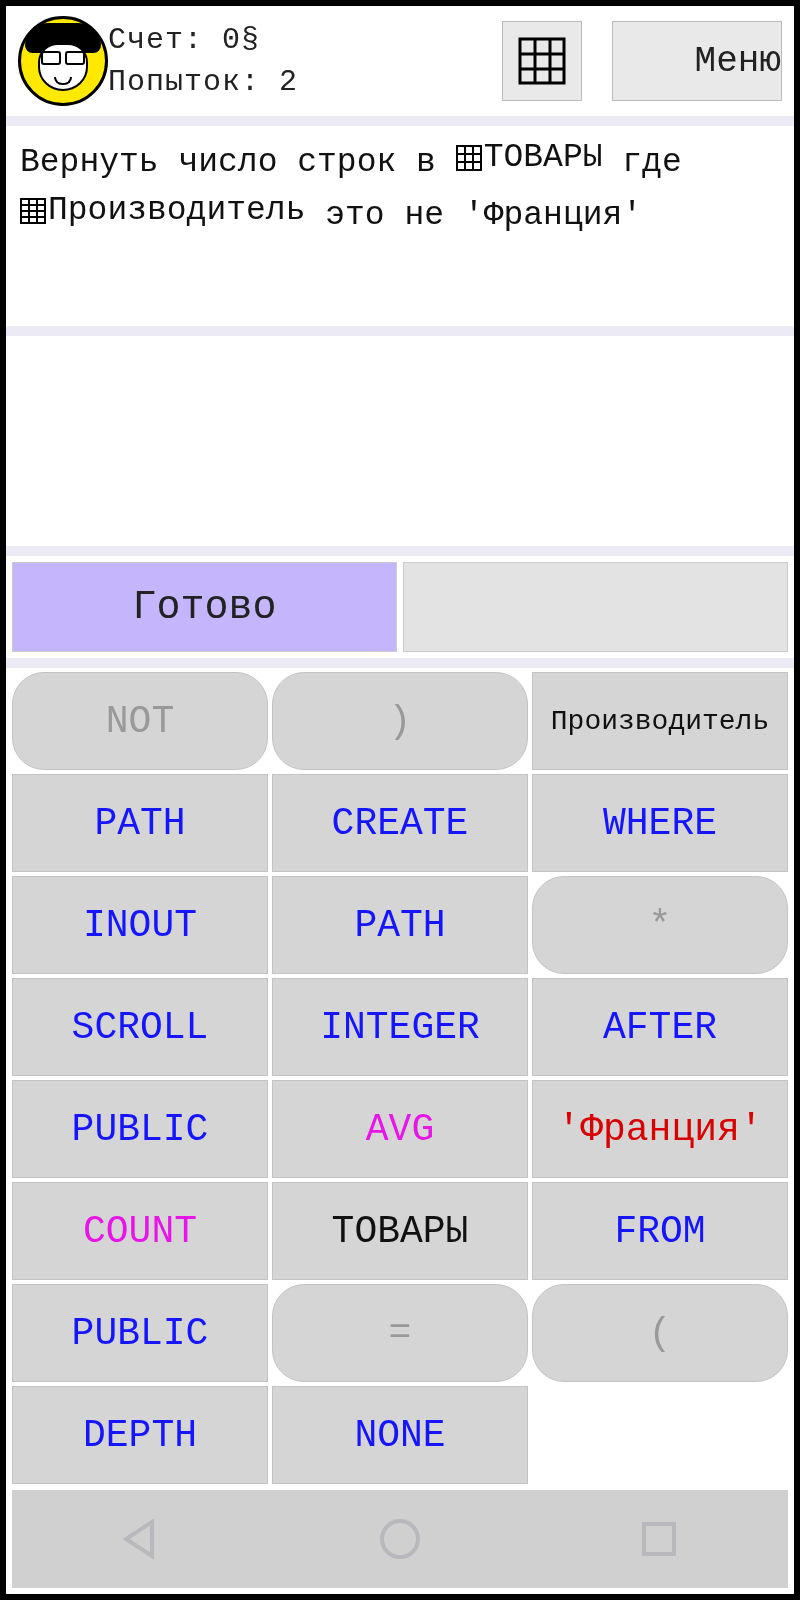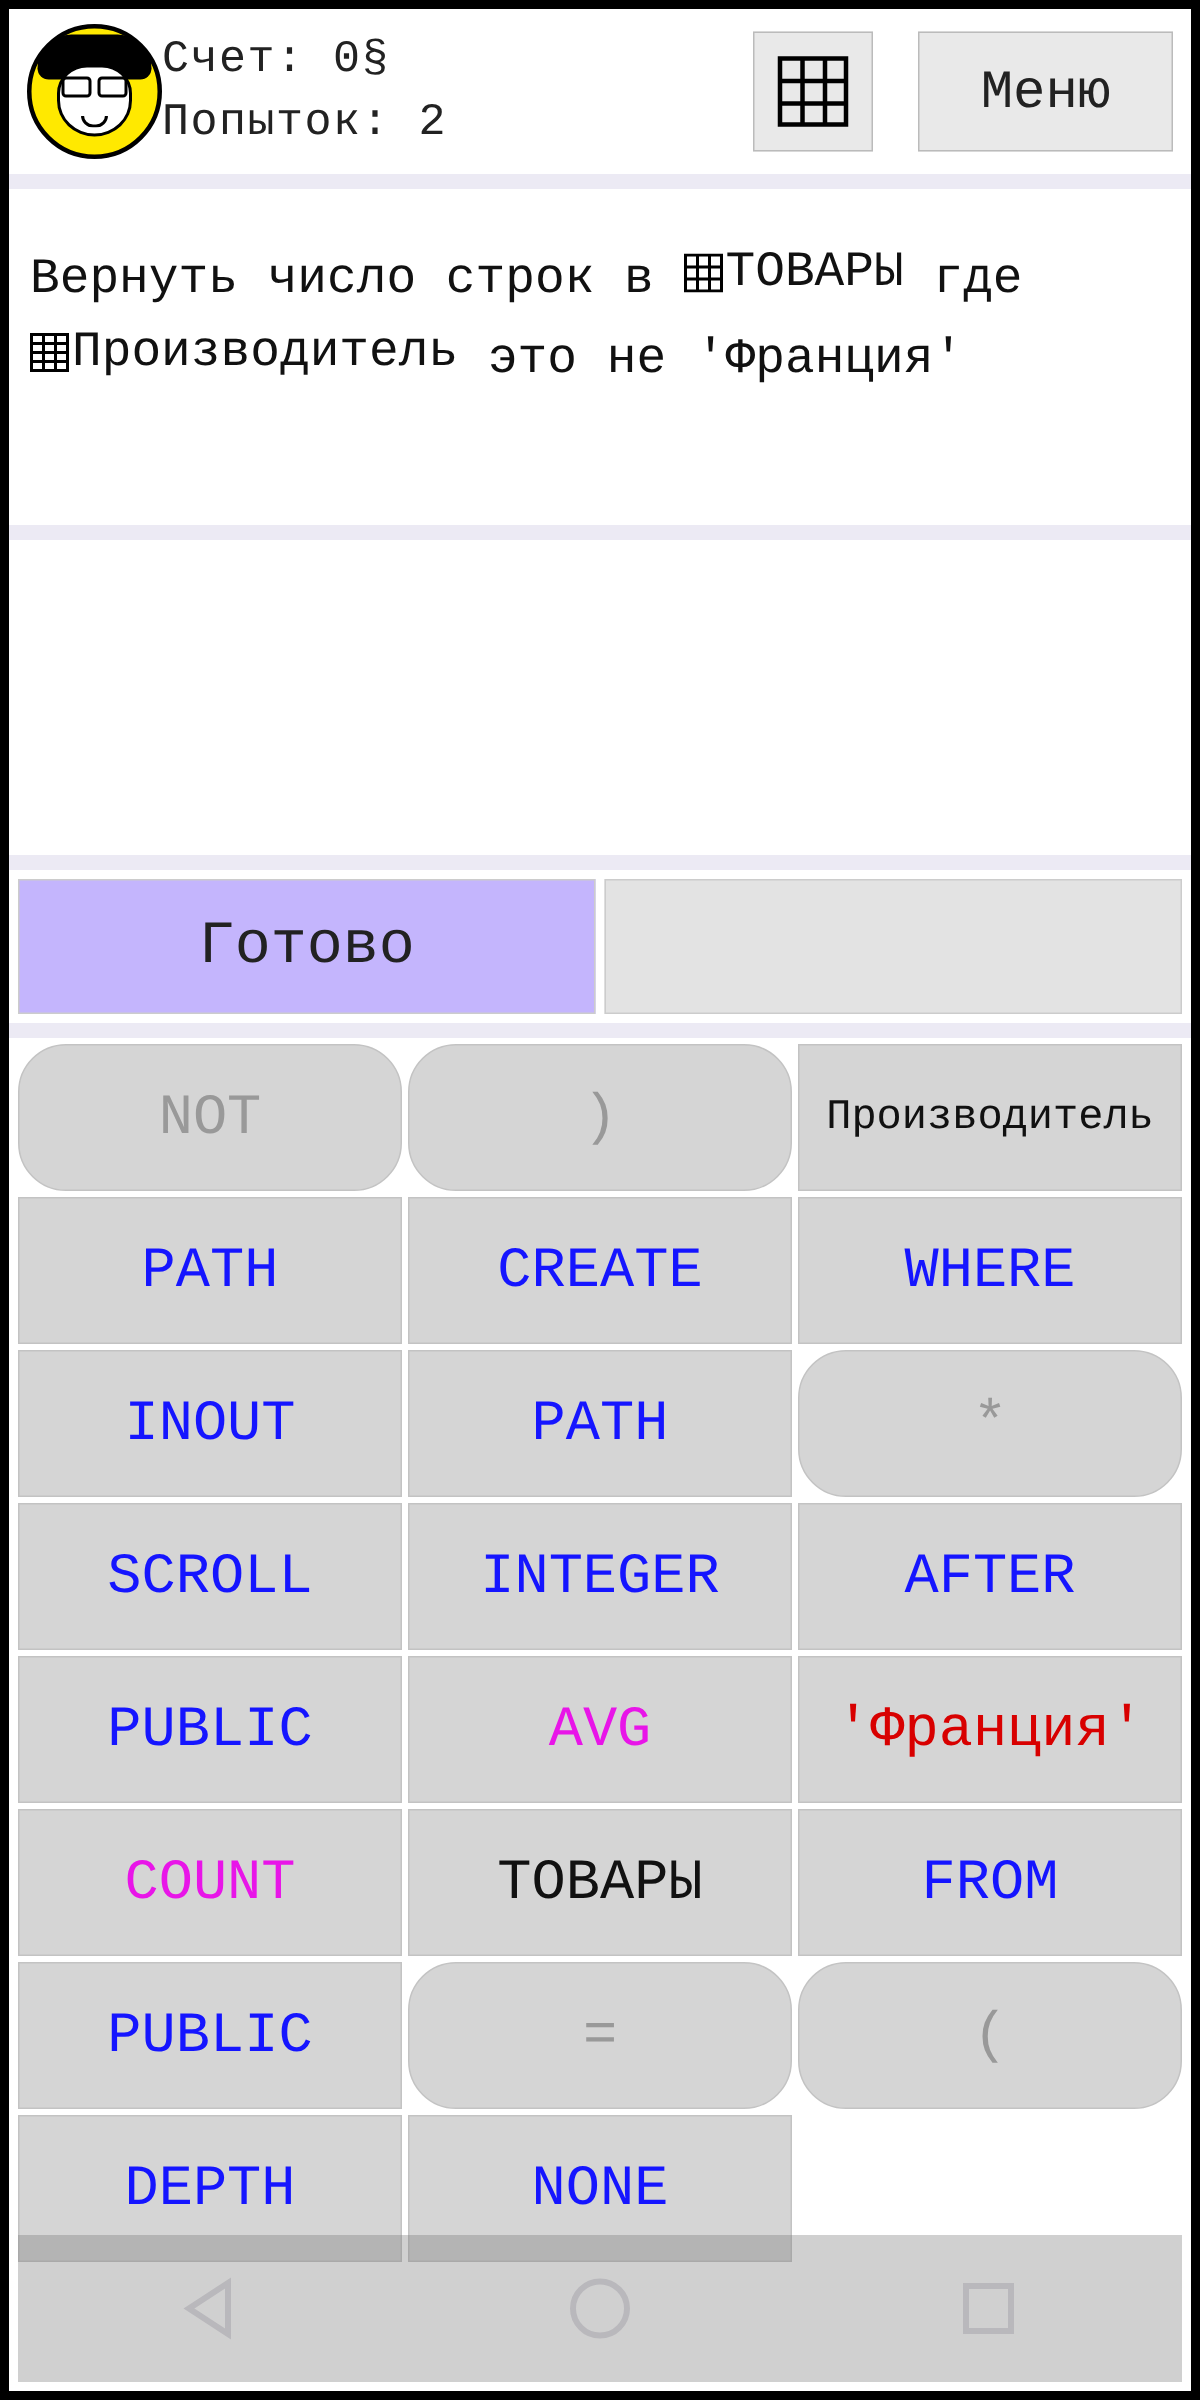--- a/index.html
+++ b/index.html
@@ -14,25 +14,25 @@
   .avatar-face { position:absolute; top:12px; left:5px; right:5px; bottom:0; background:#fff; border:2px solid #000; border-radius:40% 40% 50% 50%; }
   .avatar-glasses { position:absolute; top:20px; left:8px; right:8px; height:14px; display:flex; gap:4px; align-items:center; }
   .avatar-glasses .lens { flex:1; height:14px; border:2.5px solid #000; border-radius:3px; background:#fff; }
   .avatar-mouth { position:absolute; bottom:6px; left:50%; width:18px; height:8px; border:2px solid #000; border-top:none; border-radius:0 0 10px 10px; transform:translateX(-50%); }
 
   .stats { flex: 1; font-size: 30px; color: #222; line-height: 1.4; letter-spacing: 1px; }
   .grid-btn { width: 80px; height: 80px; background: #e9e9e9; border: 1px solid #bbb; display:flex; align-items:center; justify-content:center; margin-right: 30px; }
   .grid-icon { width:48px; height:48px; }
   .grid-icon rect { fill:none; stroke:#000; stroke-width:3; }
   .grid-icon line { stroke:#000; stroke-width:3; }
-  .menu-btn { width: 170px; height: 80px; background: #e9e9e9; border:1px solid #bbb; font-size:36px; font-family:inherit; color:#222; }
+  .menu-btn { width: 170px; height: 80px; background: #e9e9e9; border:1px solid #bbb; font-size:36px; font-family:inherit; color:#222;text-align:right; }
 
   .divider { height: 10px; background: #eceaf4; }
 
-  .task { padding: 8px 31px 0 14px; font-size: 33px; color:#111; line-height:1.45; text-align: justify; text-align-last: left; min-height: 200px; margin-top: 24px; }
+  .task { padding: 8px 31px 0 14px; font-size: 33px; color:#111; line-height:1.45; text-align: justify; text-align-last: left; min-height: 200px; }
   .task .table-ref { display:inline-flex; align-items:center; gap:2px; }
   .task svg { width:26px; height:26px; }
   .task svg rect { fill:none; stroke:#000; stroke-width:2; }
   .task svg line { stroke:#000; stroke-width:2; }
 
   .workspace { flex: 0 0 210px; }
 
   .actions { display:flex; gap:6px; padding: 6px; }
   .action-btn { flex:1; height:90px; background:#c4b5fd; border:1px solid #ccc; font-size:40px; font-family:inherit; color:#222; }
   .action-blank { flex:1; background:#e3e3e3; border:1px solid #ccc; }

